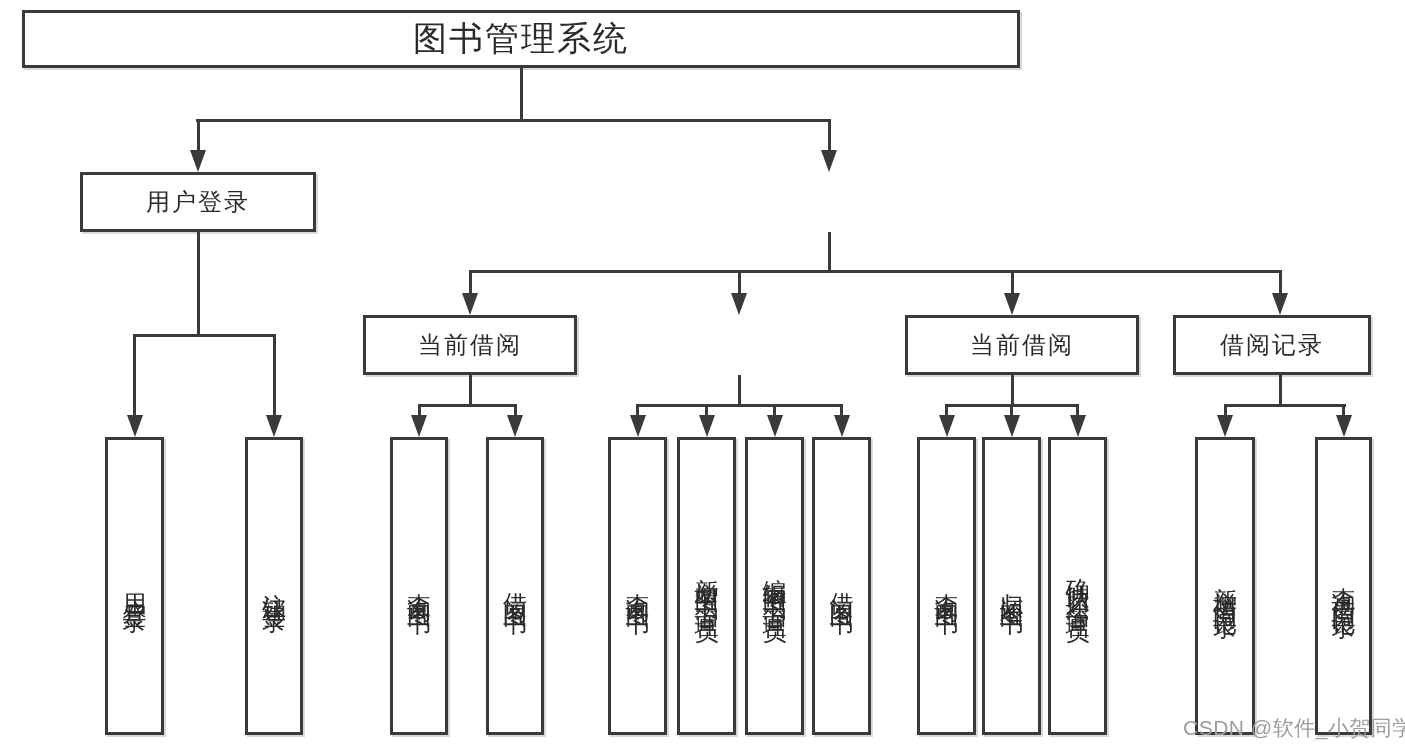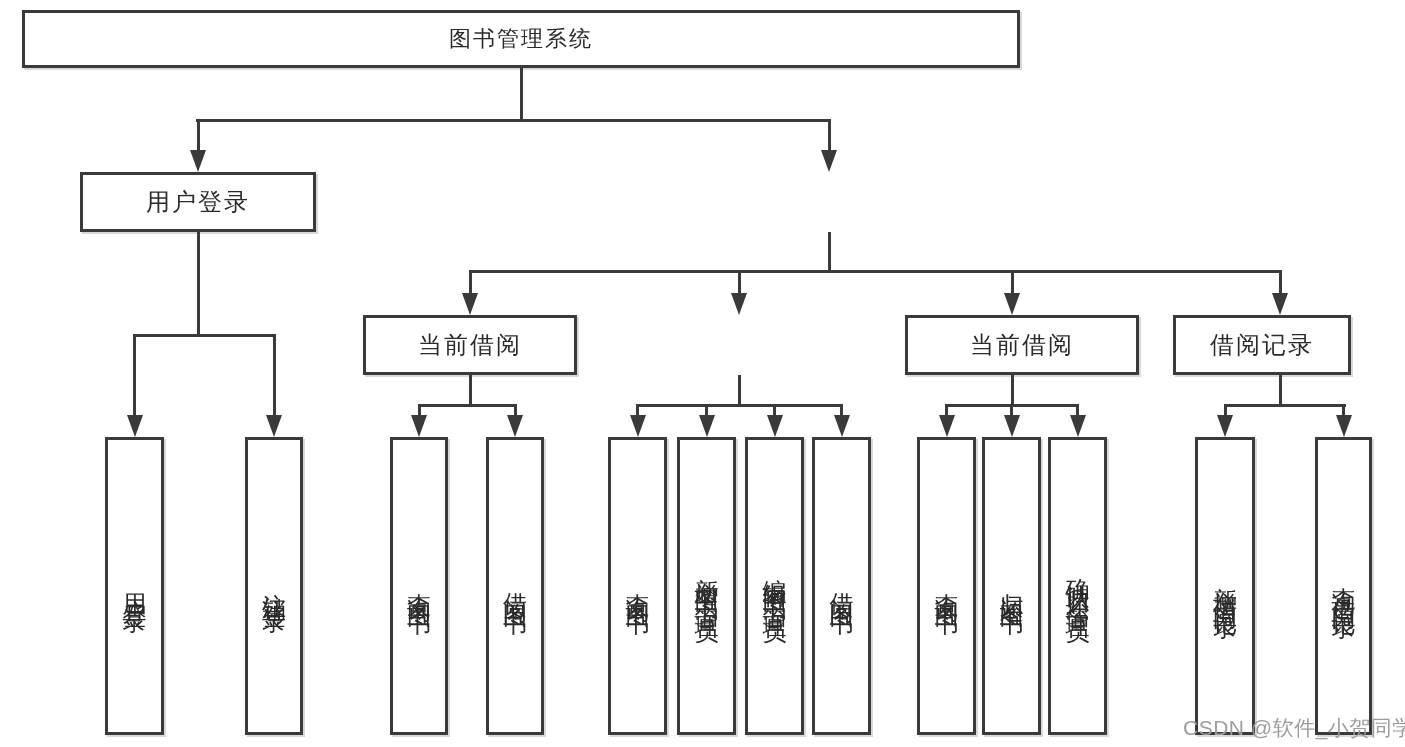--- a/index.html
+++ b/index.html
@@ -6,42 +6,42 @@
   .canvas{
     position:relative;width:1405px;height:747px;background:#ffffff;overflow:hidden;
     font-family:"Liberation Sans","DejaVu Sans",sans-serif;
   }
   .box{
     position:absolute;box-sizing:border-box;background:#ffffff;
     border:3px solid #3a3a3a;display:flex;align-items:center;justify-content:center;
     color:#2a2a2a;box-shadow:2px 2px 0 rgba(130,130,130,.30);
   }
   .box.h{font-size:24px;letter-spacing:2px;white-space:nowrap;}
-  .box.root{font-size:22px;}
+  .box.root{font-size:34px;}
   .box.v{writing-mode:vertical-rl;text-orientation:mixed;font-size:24px;letter-spacing:6px;line-height:1;}
   .vl{position:absolute;width:3px;background:#3a3a3a;}
   .hl{position:absolute;height:3px;background:#3a3a3a;}
   .ar{position:absolute;width:0;height:0;border-left:8px solid transparent;border-right:8px solid transparent;border-top:22px solid #3a3a3a;}
   .watermark{
     position:absolute;left:1183px;top:714px;z-index:5;white-space:nowrap;
     font-size:21px;color:#9d9da1;letter-spacing:.5px;
   }
 </style>
 </head>
 <body>
 
 <div class="canvas">
 
   <div class="box h root" style="left:22px;top:10px;width:998px;height:58px">图书管理系统</div>
 
   <div class="box h" style="left:80px;top:172px;width:236px;height:60px">用户登录</div>
 
   <div class="box h" style="left:363px;top:315px;width:214px;height:60px">当前借阅</div>
   <div class="box h" style="left:905px;top:315px;width:234px;height:60px">当前借阅</div>
-  <div class="box h" style="left:1173px;top:315px;width:178px;height:60px">借阅记录</div>
+  <div class="box h" style="left:1173px;top:315px;width:198px;height:60px">借阅记录</div>
 
   <div class="box v" style="left:105px;top:437px;width:59px;height:298px">用户登录</div>
   <div class="box v" style="left:245px;top:437px;width:58px;height:298px">注销登录</div>
 
   <div class="box v" style="left:390px;top:437px;width:58px;height:298px">查询图书</div>
   <div class="box v" style="left:486px;top:437px;width:58px;height:298px">借阅图书</div>
 
   <div class="box v" style="left:608px;top:437px;width:59px;height:298px">查询图书</div>
   <div class="box v" style="left:677px;top:437px;width:59px;height:298px">新增图书（管理员）</div>
   <div class="box v" style="left:745px;top:437px;width:59px;height:298px">编辑图书（管理员）</div>

